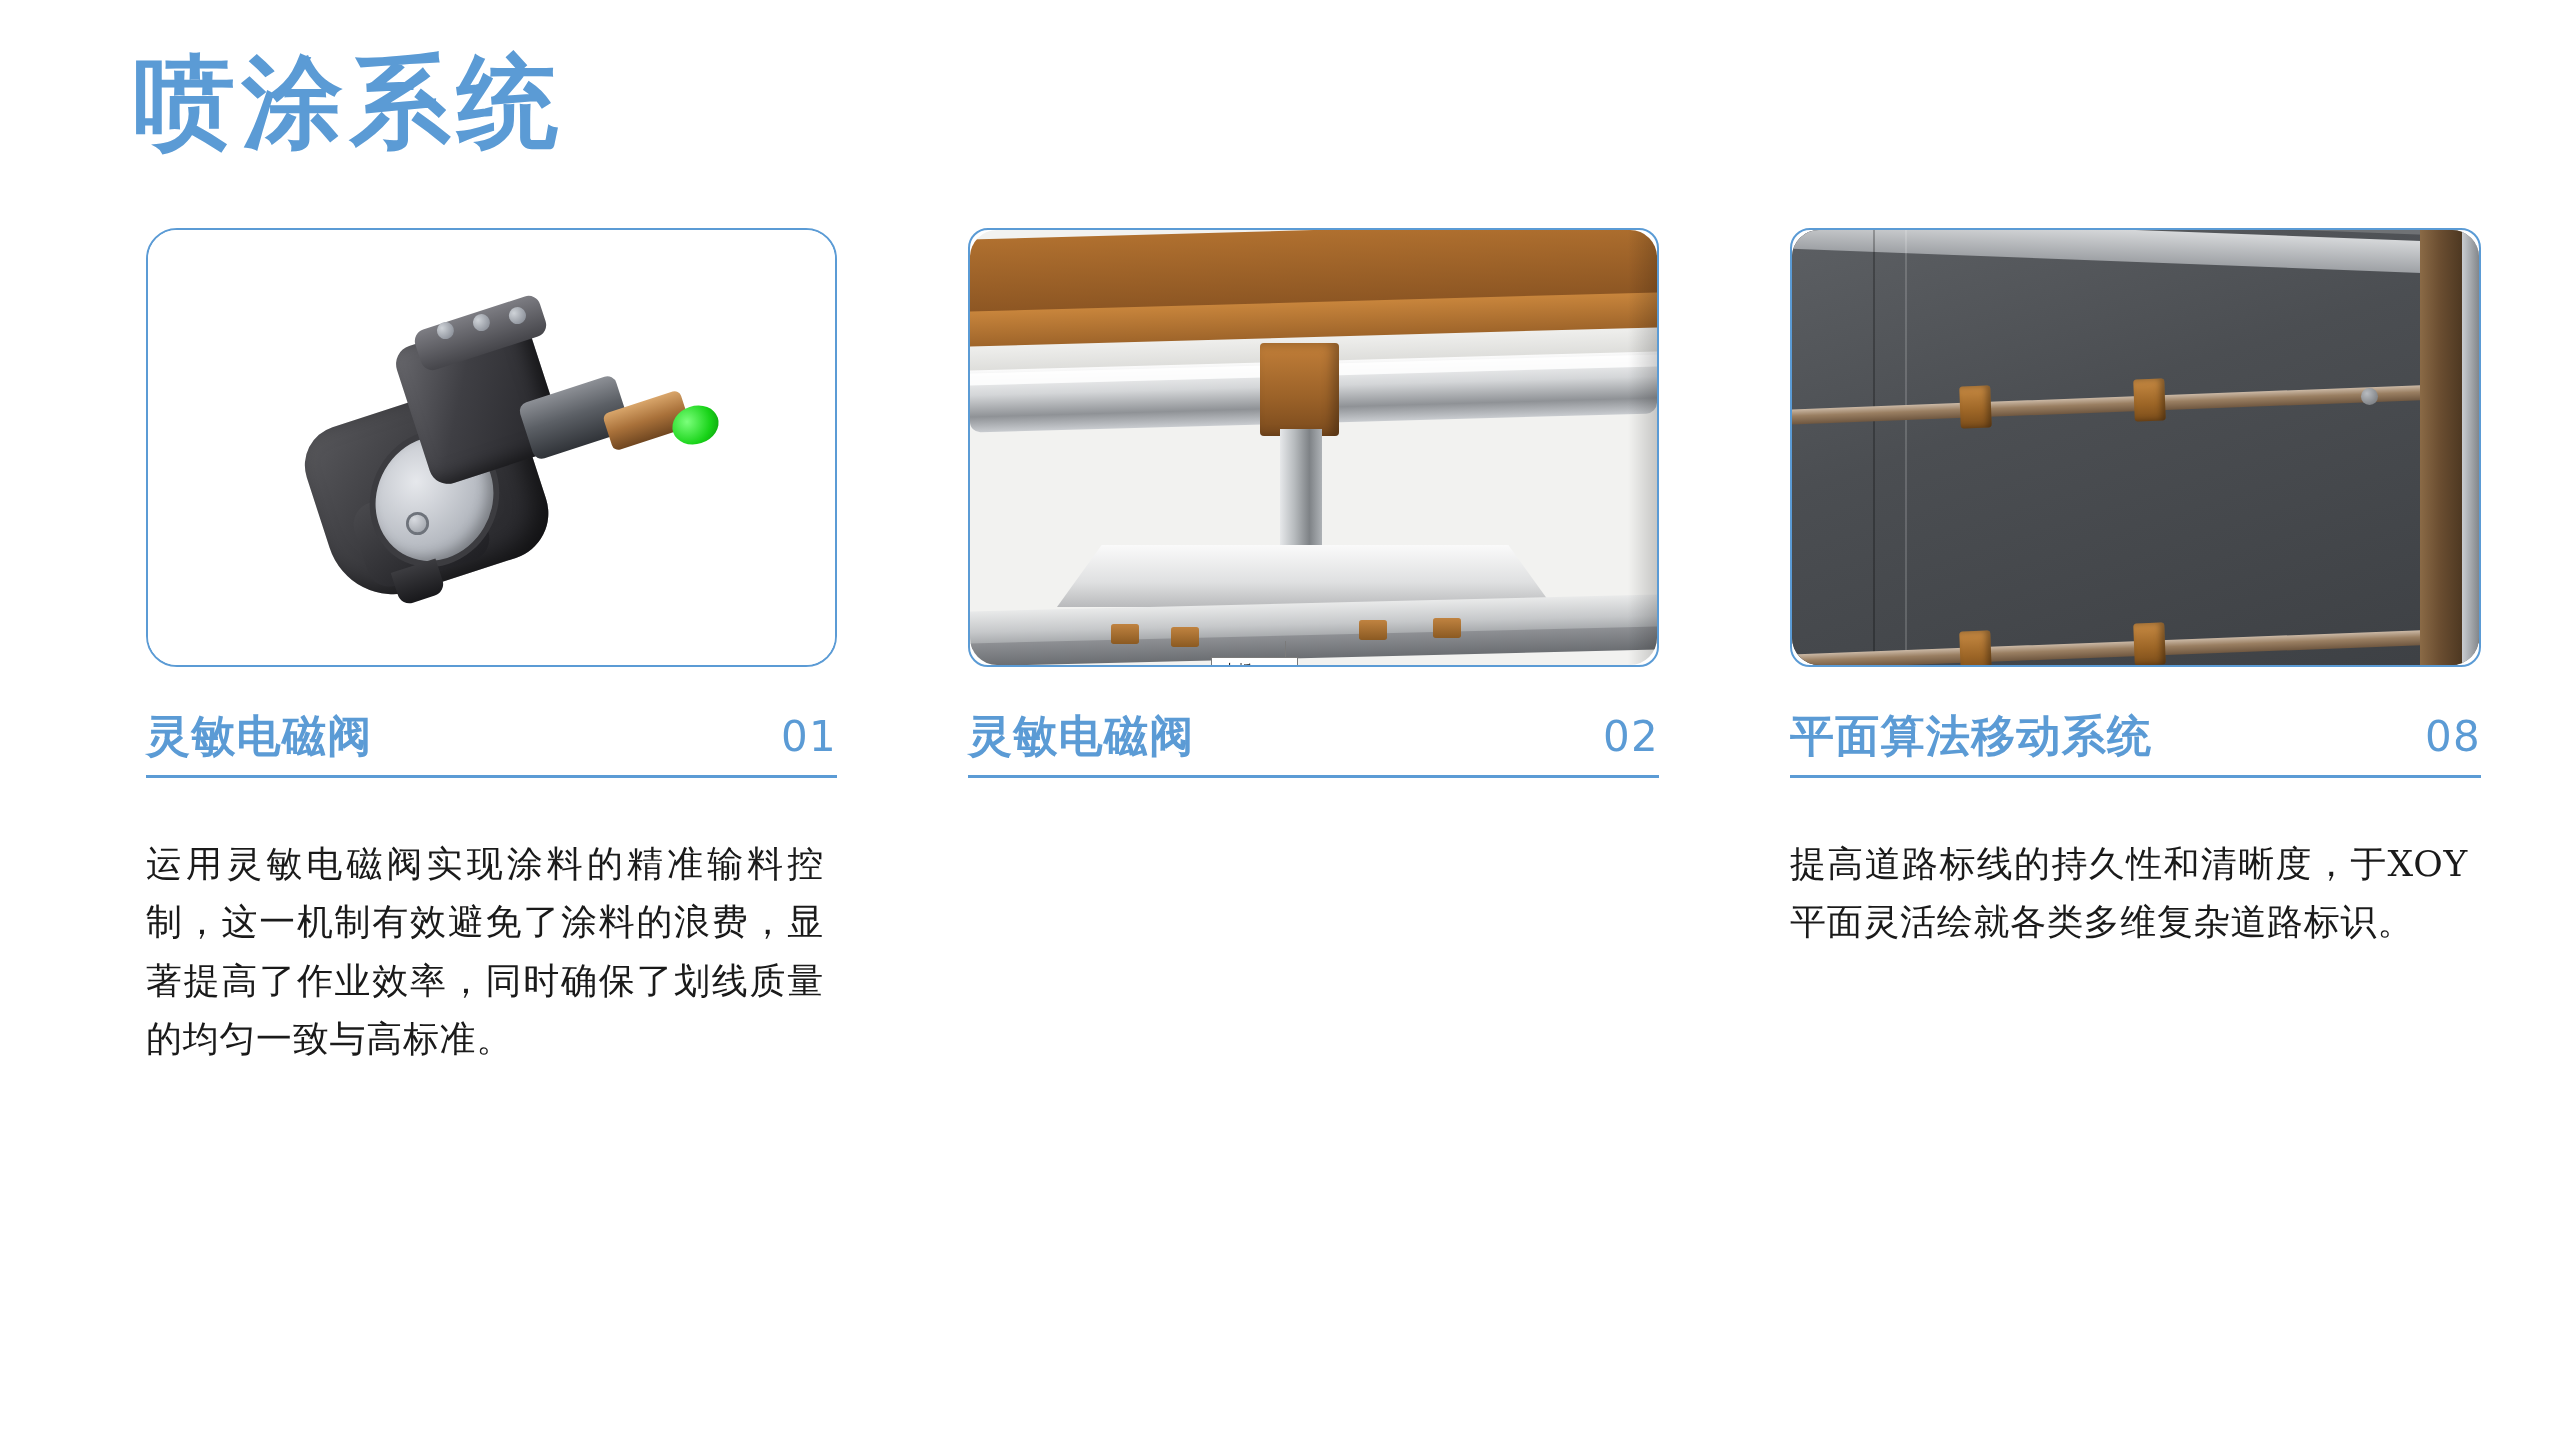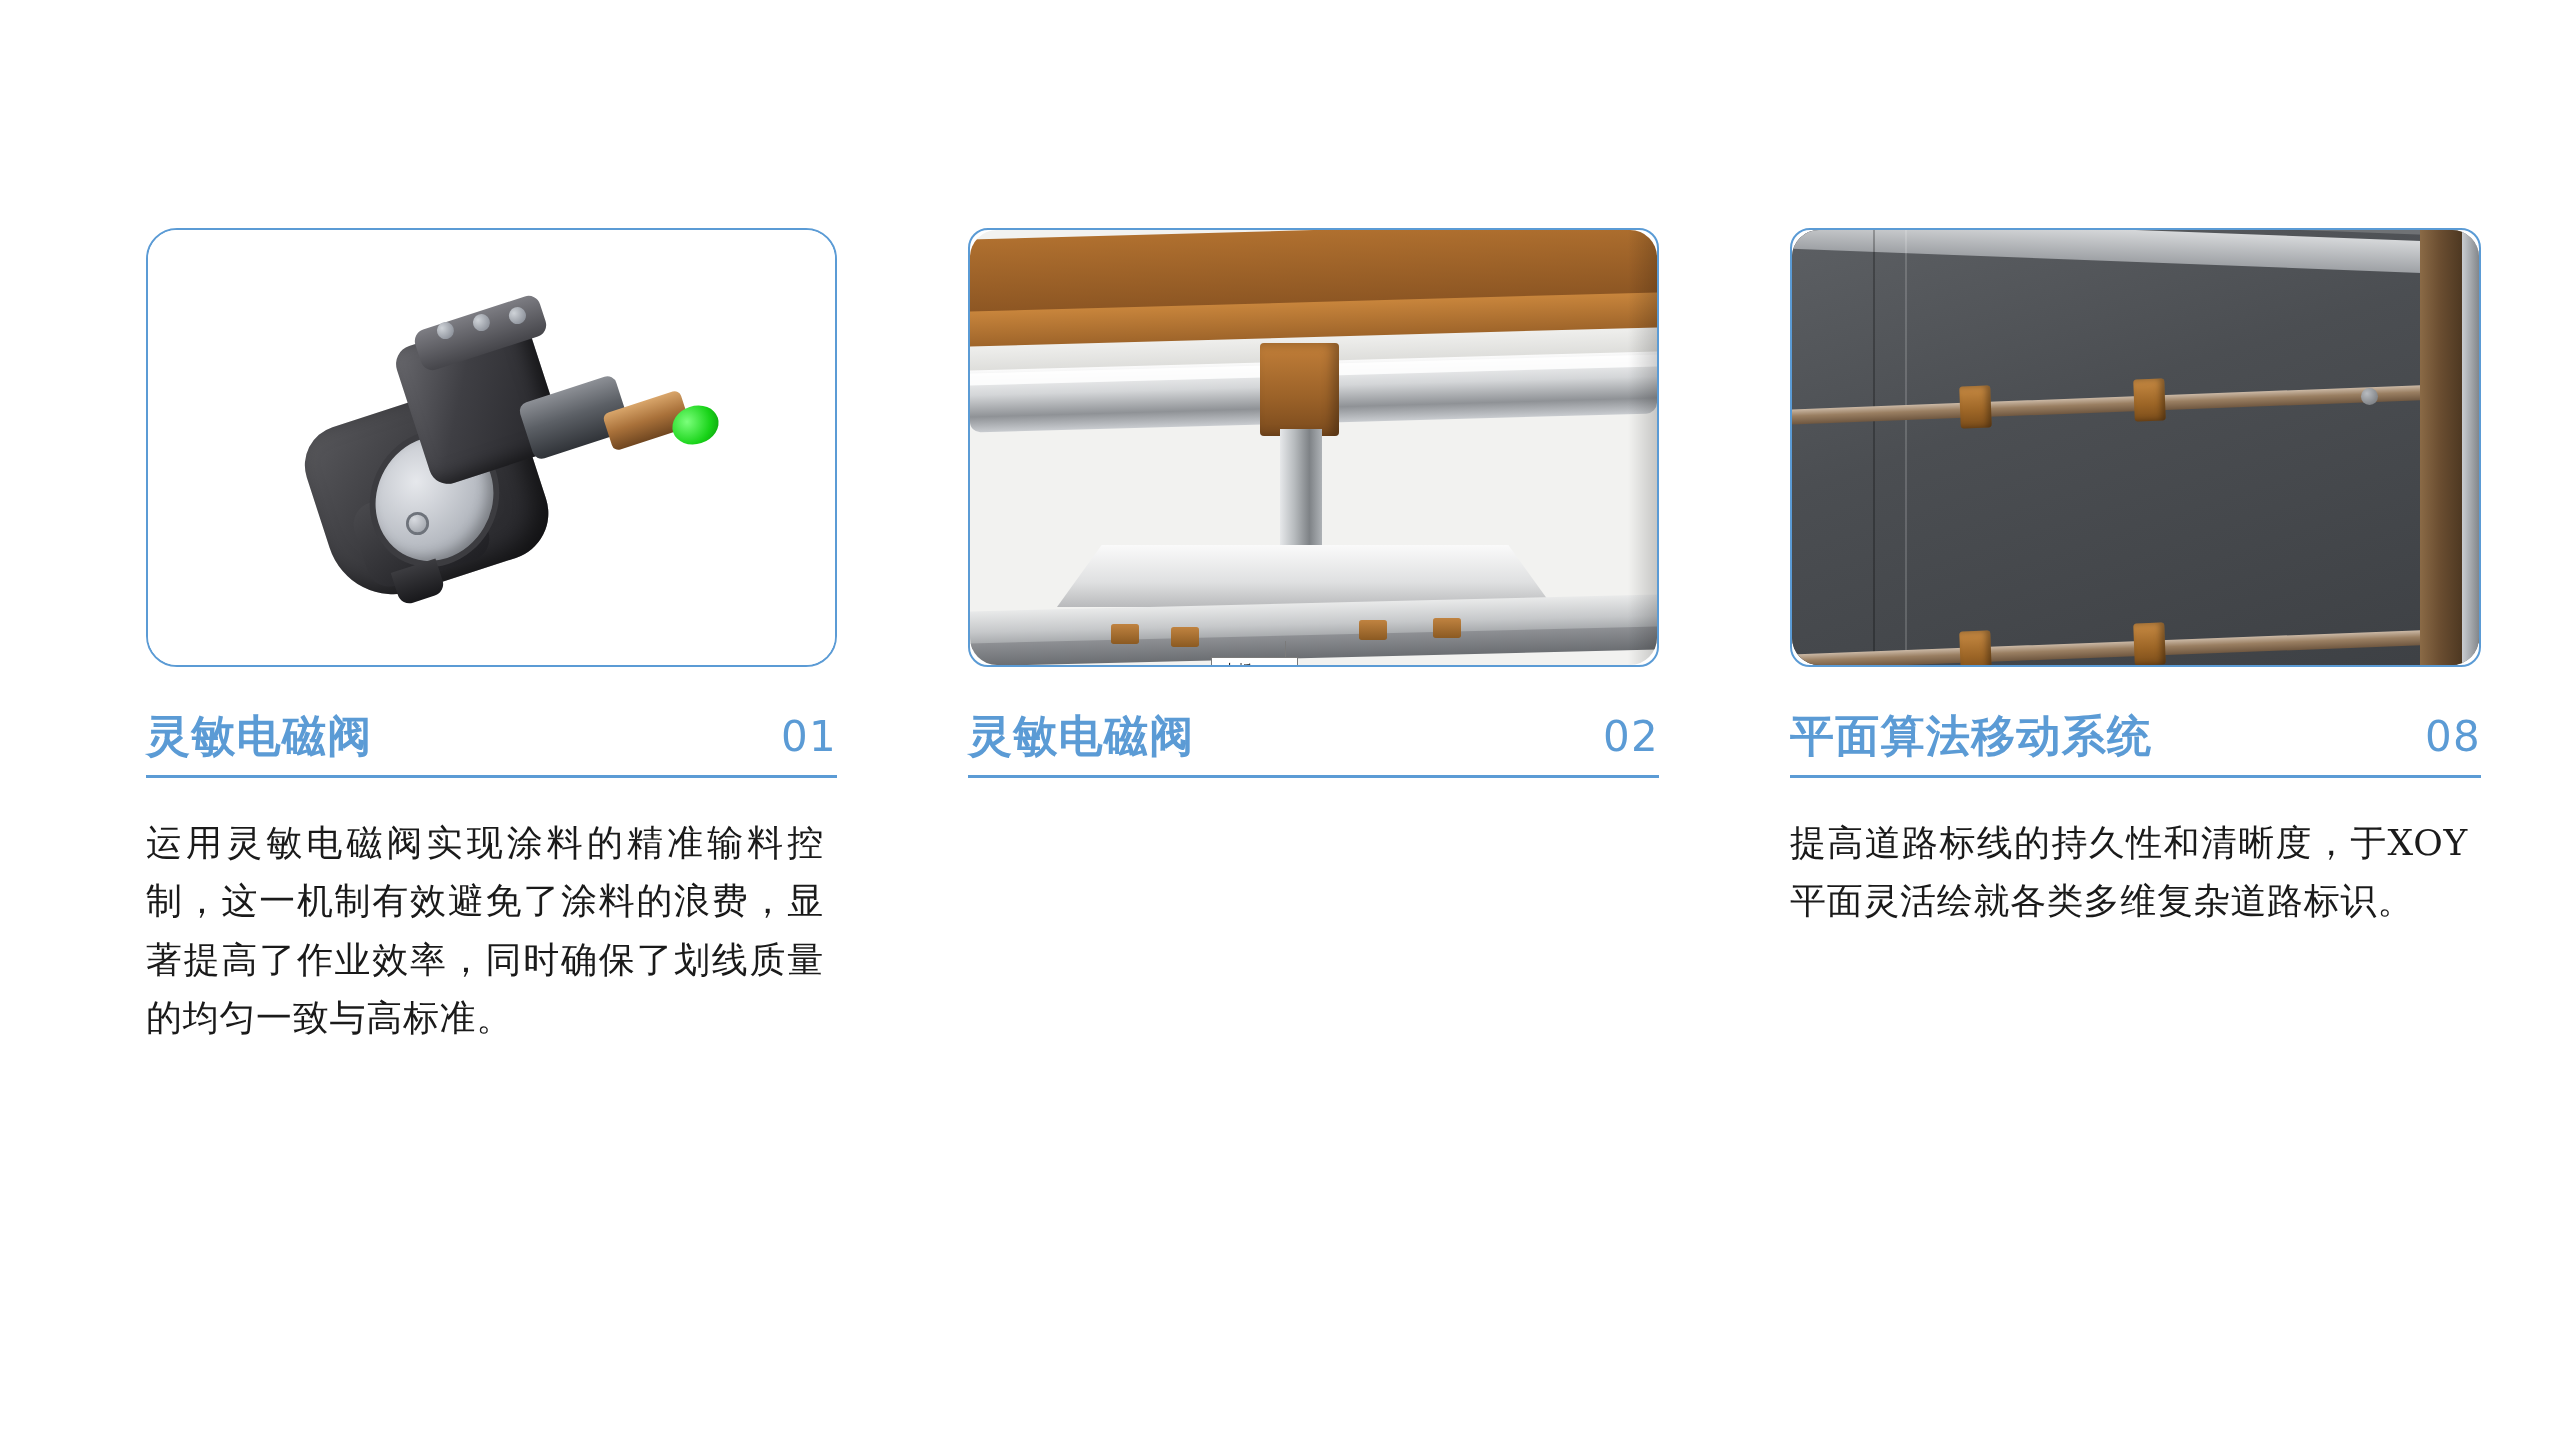--- a/index.html
+++ b/index.html
@@ -315,36 +315,37 @@
   }
   .head-rule {
     margin-top: 9.4px;
     width: 691px;
     height: 2.7px;
     background: #5b9bd5;
   }
 
   
   .body-text {
-    margin-top: 36px;
+    margin-top: 57px;
     width: 678px;
     font-family: "DejaVu Serif", "Liberation Serif", serif;
     font-size: 36px;
     line-height: 1.62;
     color: #1a1a1a;
     text-align: justify;
     text-indent: 0;
     letter-spacing: 0.7px;
   }
 </style>
 </head>
 <body>
 
 <div class="slide">
 
+  <div class="page-title">喷涂系统</div>
 
   <div class="columns">
 
     <div class="col col-1">
       <div class="img-frame">
         <div class="img-inner">
           <div class="fig1-bg"></div>
           <div class="valve">
             <div class="v-base"></div>
             <div class="v-base2"></div>

